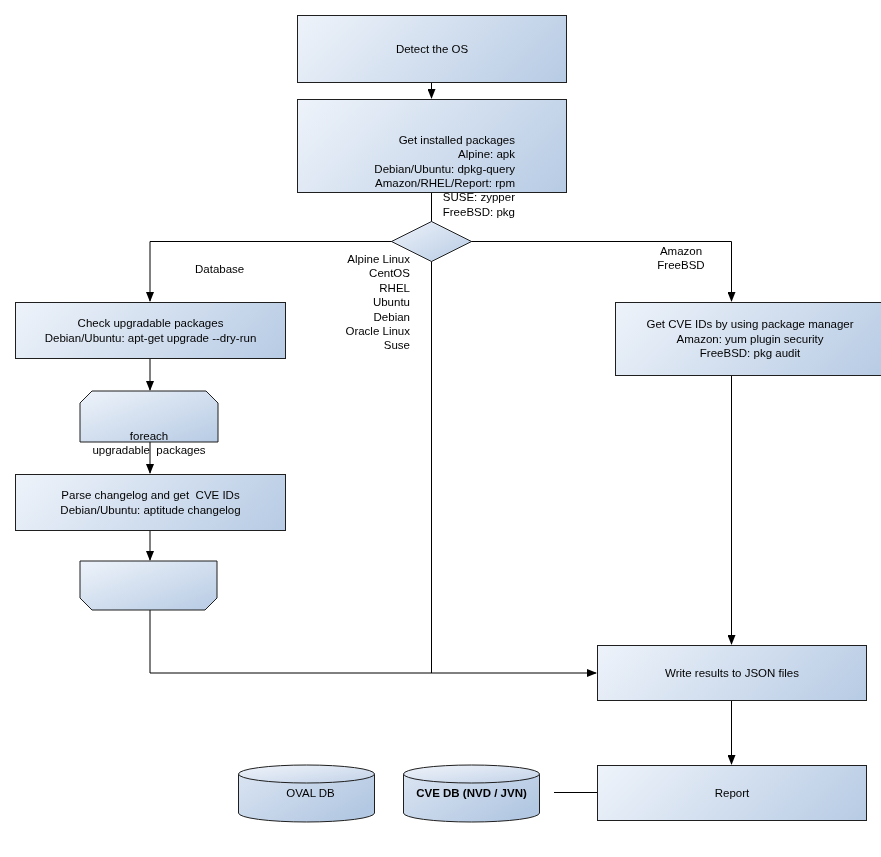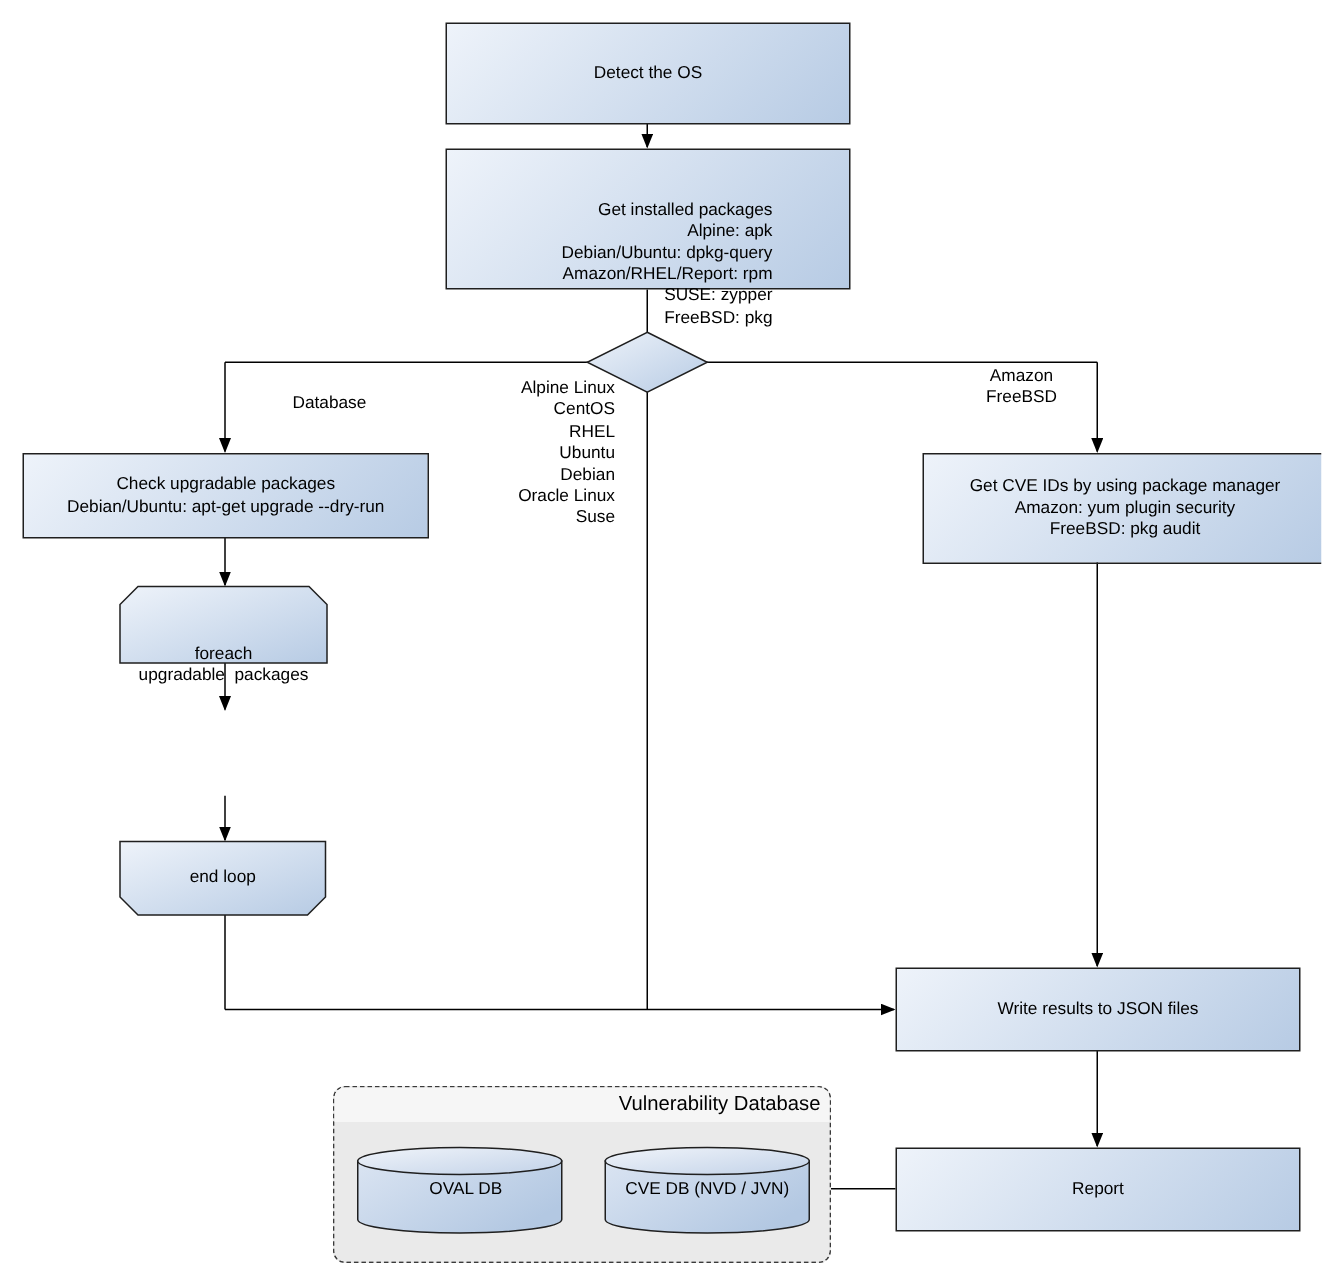--- a/index.html
+++ b/index.html
@@ -39,23 +39,20 @@
   .cyl-label{
     position:absolute;z-index:3;display:flex;align-items:center;justify-content:center;
     text-align:center;font-size:11.5px;white-space:pre-wrap;
   }
 </style>
 </head>
 <body>
 
 <div class="canvas">
 
-  <div class="group-box">
-    <div class="header">Vulnerability Database</div>
-  </div>
 
   <svg class="wires" width="881" height="857" viewBox="0 0 881 857">
     <defs>
       <marker id="arr" viewBox="0 0 10 8" refX="9" refY="4" markerWidth="10" markerHeight="8" orient="auto">
         <path d="M0,0 L10,4 L0,8 z" fill="#000"></path>
       </marker>
       <linearGradient id="nodeGrad" x1="0" y1="0" x2="1" y2="1">
         <stop offset="0" style="stop-color:var(--node-fill-light,#eef3fa)"></stop>
         <stop offset="1" style="stop-color:var(--node-fill-dark,#b7cbe4)"></stop>
       </linearGradient>
@@ -118,24 +115,25 @@
   <div class="node" style="left:15px;top:302px;width:271px;height:57px;">
     <span class="lbl">Check upgradable packages
 Debian/Ubuntu: apt-get upgrade --dry-run</span>
   </div>
 
   <div class="shape-label" style="left:80px;top:409px;width:138px;height:68px;">
     <span class="lbl">foreach
 upgradable  packages</span>
   </div>
 
+  <div class="node" style="left:15px;top:474px;width:271px;height:57px;">
+    <span class="lbl">Parse changelog and get  CVE IDs
+Debian/Ubuntu: aptitude changelog</span>
+  </div>
 
-  <div class="shape-label" style="left:80px;top:561px;width:137px;height:49px;">
-    <span class="lbl">end loop</span>
-  </div>
 
   <div class="node" style="left:615px;top:302px;width:270px;height:74px;">
     <span class="lbl">Get CVE IDs by using package manager
 Amazon: yum plugin security
 FreeBSD: pkg audit</span>
   </div>
 
   <div class="node" style="left:597px;top:645px;width:270px;height:56px;">
     <span class="lbl">Write results to JSON files</span>
   </div>
@@ -152,15 +150,15 @@
 Ubuntu
 Debian
 Oracle Linux
 Suse</div>
 
   <div class="edge-label" style="left:652px;top:244px;width:58px;text-align:center;">Amazon
 FreeBSD</div>
 
   <div class="cyl-label" style="left:238px;top:768px;width:145px;height:50px;">OVAL DB</div>
 
-  <div class="cyl-label" style="left:403px;top:768px;width:137px;height:50px;">CVE DB (NVD / JVN)</div>
+  <div class="cyl-label" style="left:403px;top:768px;width:137px;height:50px;font-weight:bold;">CVE DB (NVD / JVN)</div>
 
 </div>
 
 </body></html>

